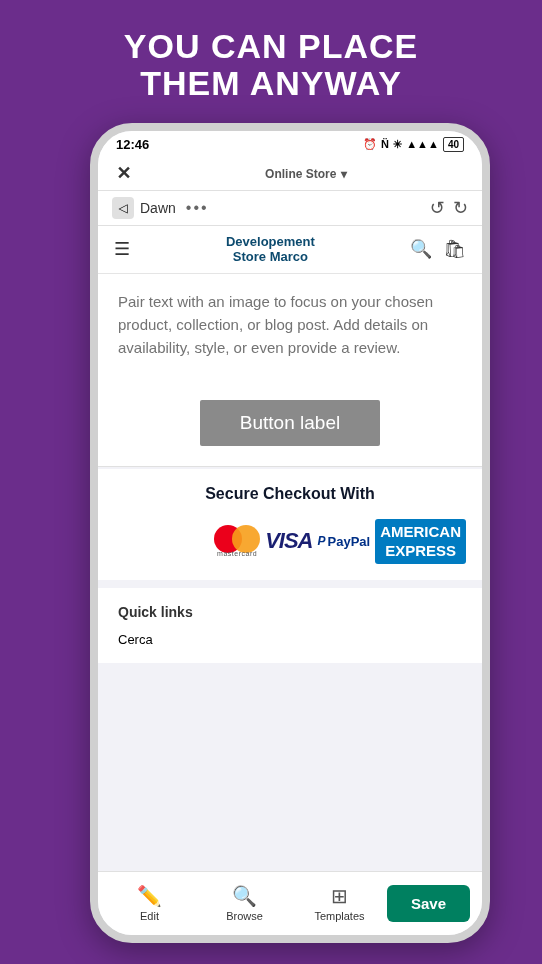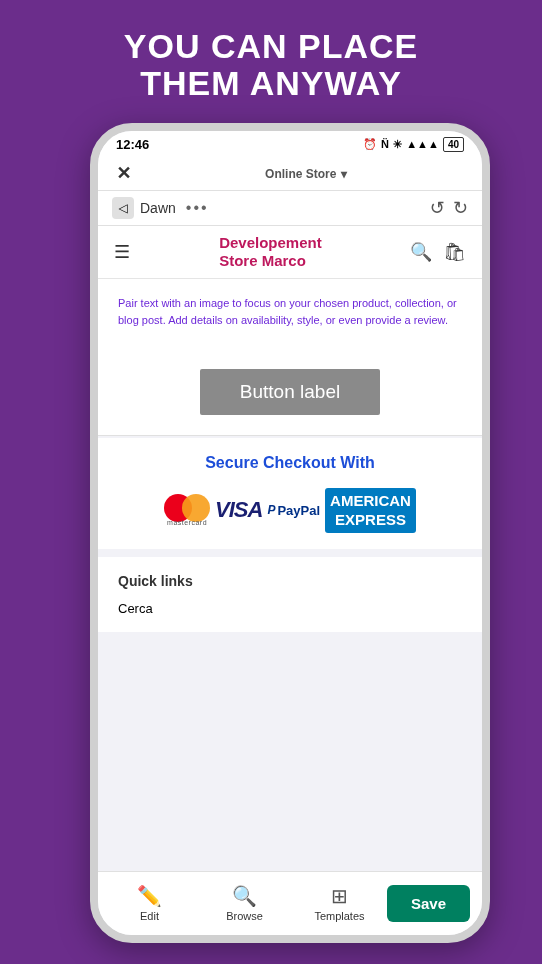--- a/index.html
+++ b/index.html
@@ -147,23 +147,24 @@
       padding: 8px 16px;
       border-bottom: 1px solid #e5e5e5;
     }
 
     .store-menu-icon {
       font-size: 18px;
       color: #333;
     }
 
     .store-name {
-      font-size: 15px;
+      font-size: 13px;
       font-weight: 700;
-      color: #be185d;
+      color: #0c4a6e;
+      text-align: center;
       line-height: 1.2;
     }
 
     .store-icons {
       display: flex;
       gap: 10px;
       font-size: 18px;
       color: #333;
     }
 
@@ -174,22 +175,22 @@
       background: #f2f2f7;
     }
 
     .content-card {
       background: white;
       margin: 0;
       padding: 16px 20px 20px;
     }
 
     .pair-text {
-      font-size: 11px;
-      color: #6d28d9;
+      font-size: 15px;
+      color: #737373;
       line-height: 1.55;
     }
 
     .button-section {
       display: flex;
       justify-content: center;
       padding: 20px 0;
       background: white;
     }
 
@@ -207,27 +208,27 @@
     .checkout-section {
       background: white;
       padding: 16px;
       text-align: center;
       margin-top: 2px;
     }
 
     .checkout-title {
       font-size: 16px;
       font-weight: 700;
-      color: #1d4ed8;
+      color: #0f172a;
       margin-bottom: 16px;
     }
 
     .payment-icons {
       display: flex;
-      justify-content: center;
+      justify-content: flex-end;
       align-items: center;
       gap: 5px;
     }
 
     
     .mastercard {
       position: relative;
       width: 46px;
       height: 32px;
     }

